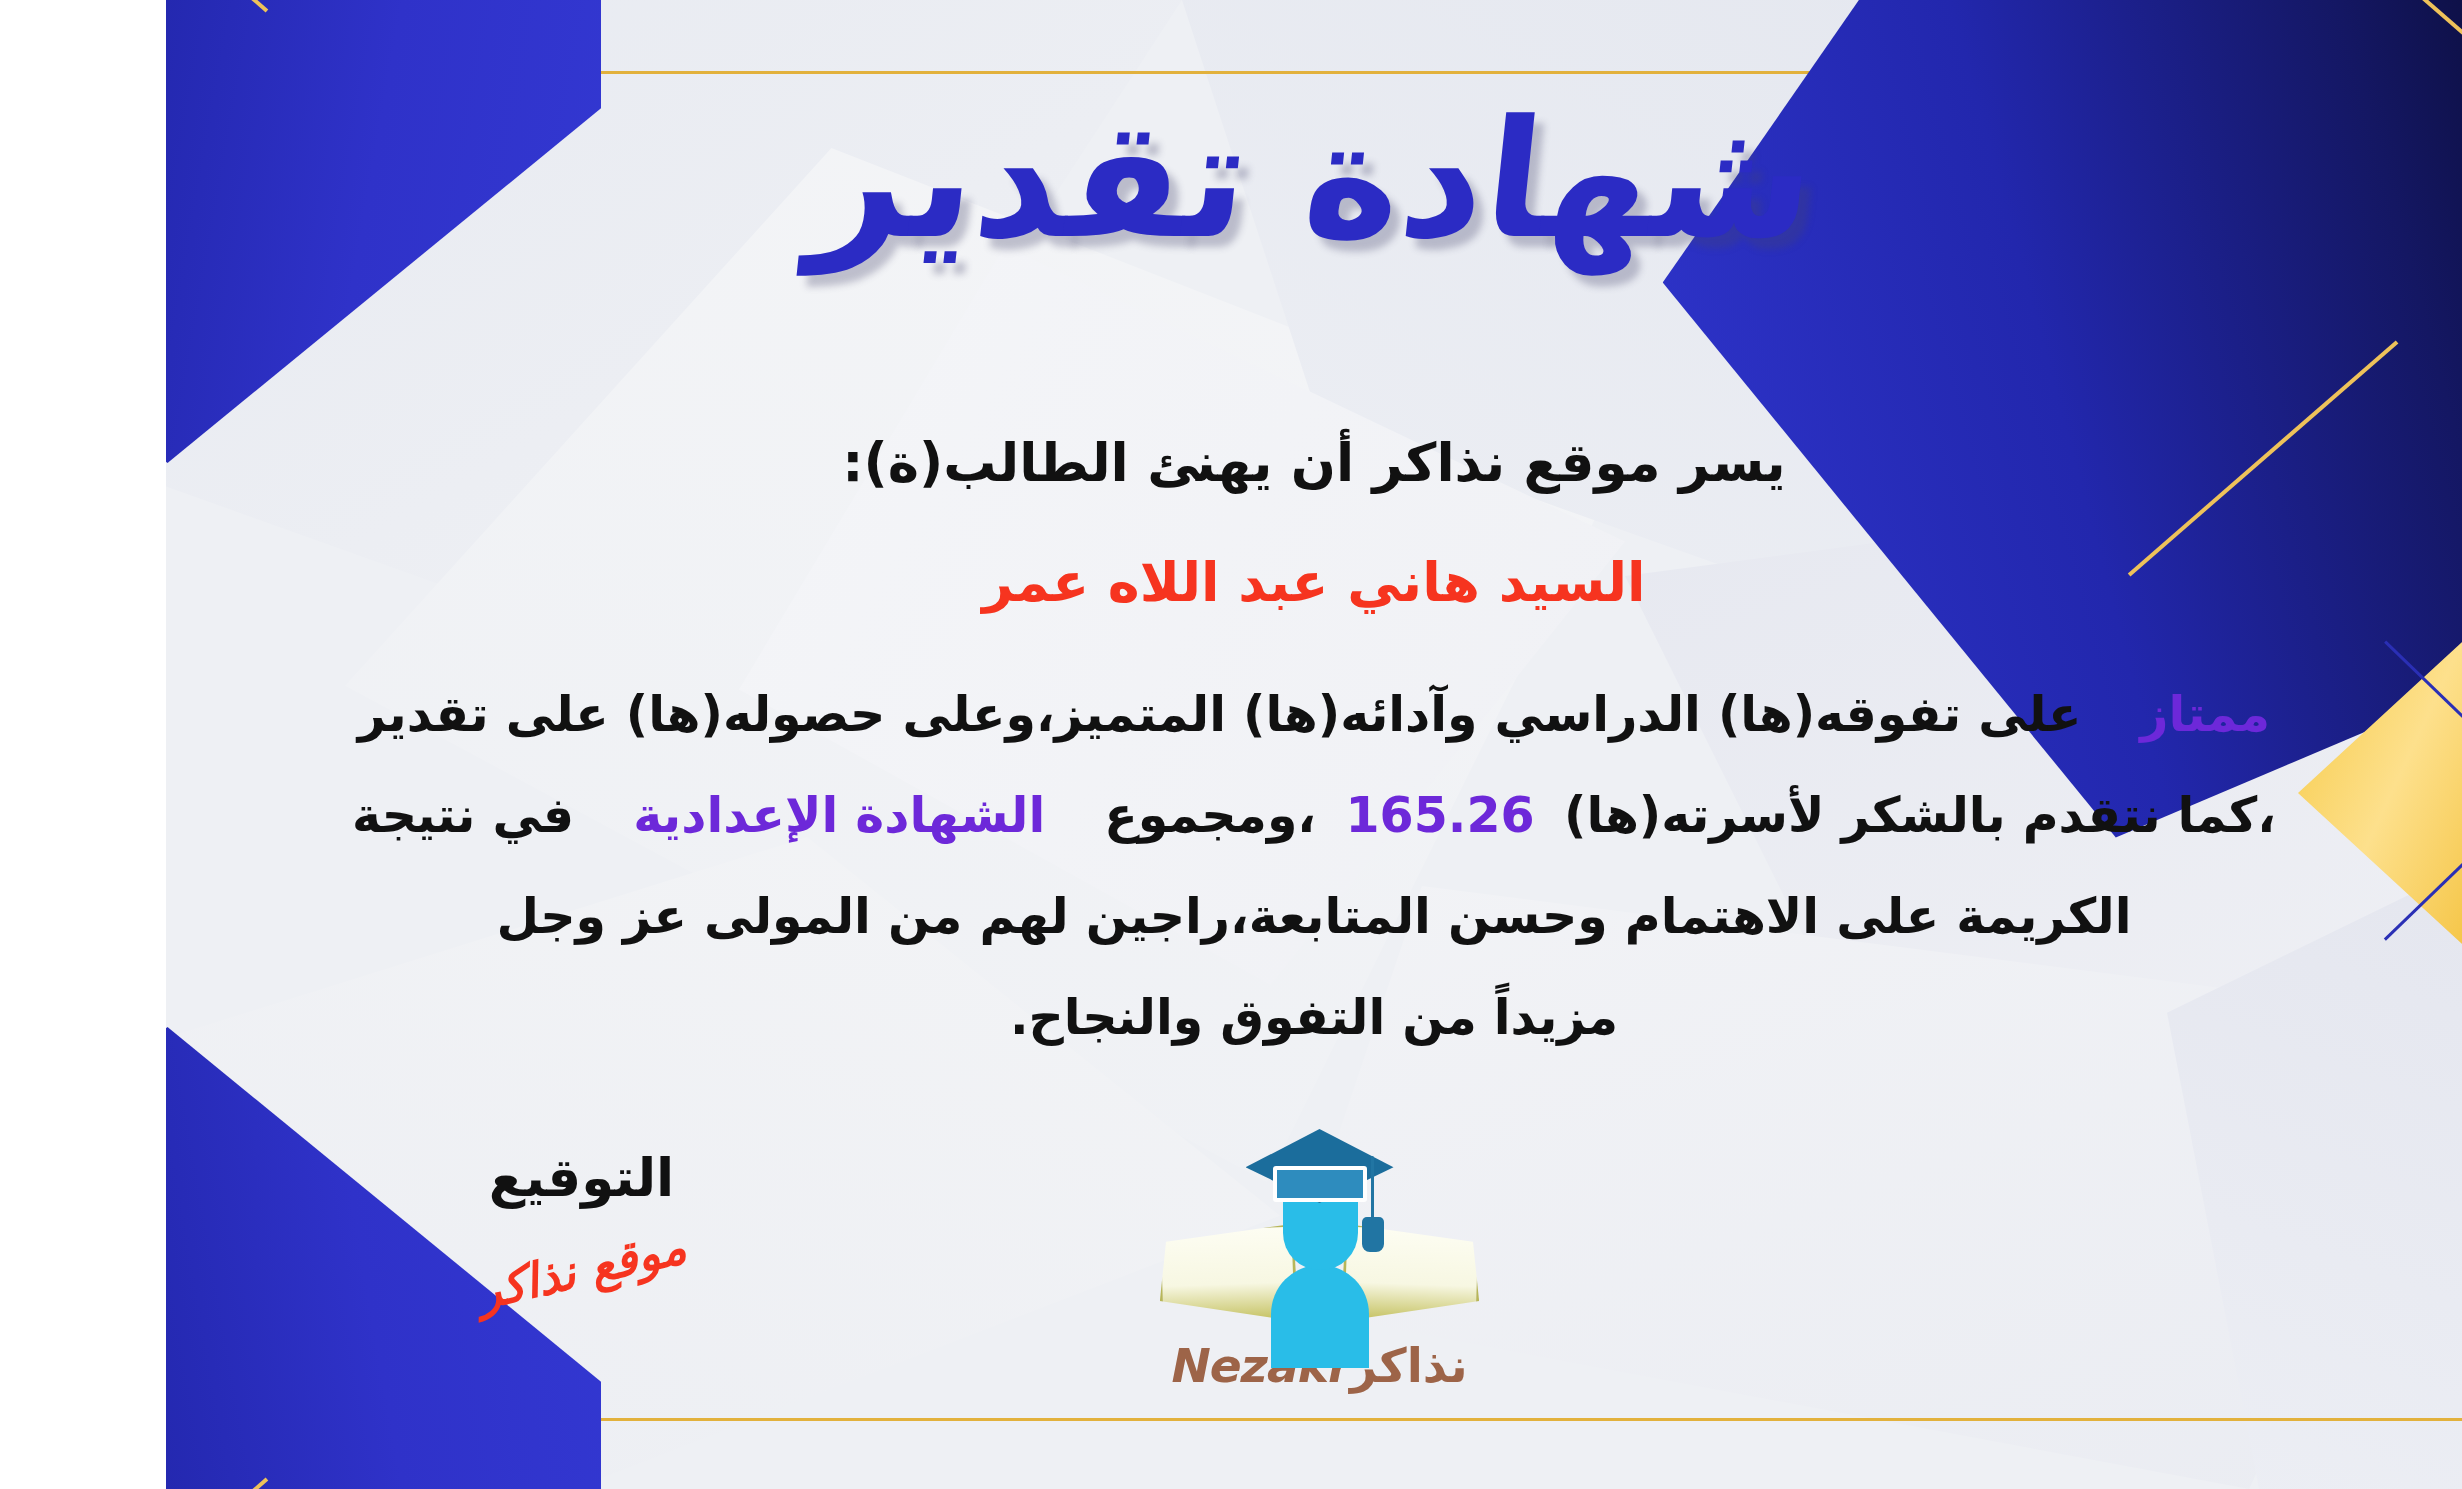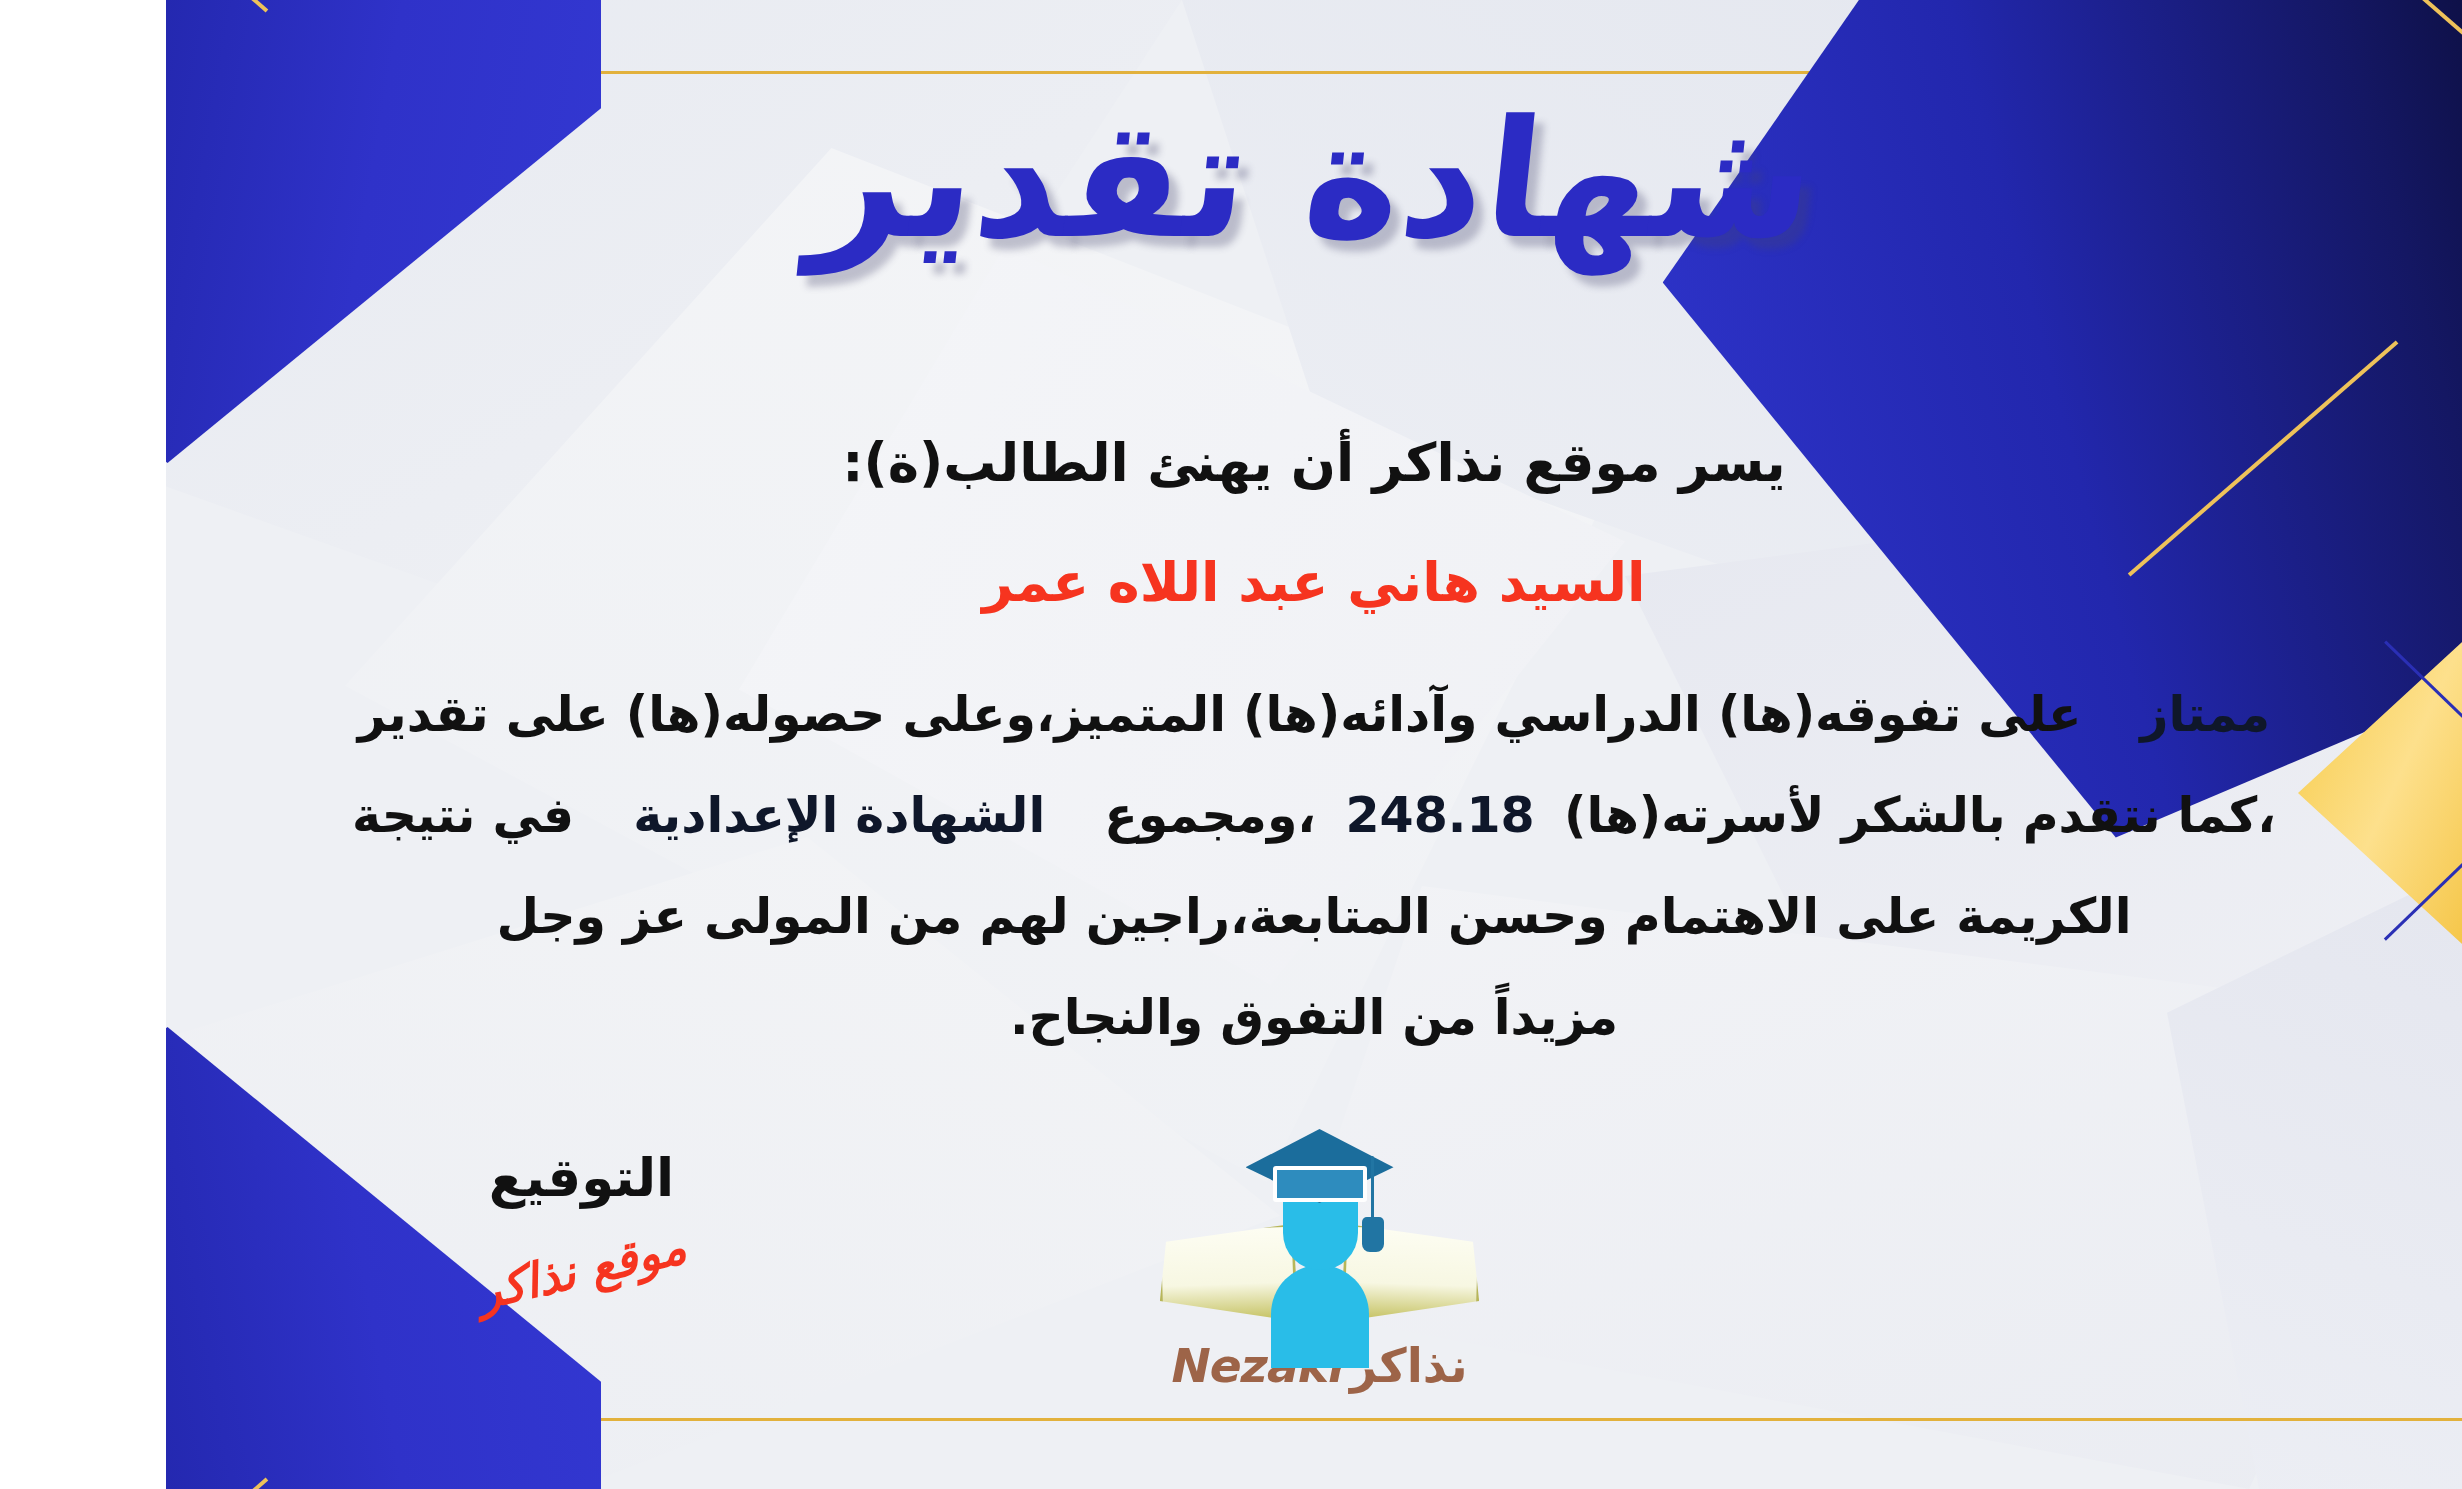--- a/index.html
+++ b/index.html
@@ -153,21 +153,21 @@
   }
   .greeting { top:433px; font-size:53px; }
   .student-name { top:552px; font-size:54px; color:#F6341F; }
 
   .para { text-align:center; }
   .p-l1 { top:687px; font-size:49px; }
   .p-l2 { top:788px; font-size:49px; }
   .p-l3 { top:889px; font-size:49px; }
   .p-l4 { top:990px; font-size:49px; }
 
-  .red { color:#0f172a; }
+  .red { color:#6d28d9; }
   .spacer-lg { display:inline-block; width:59px; }
   .spacer-sm { display:inline-block; width:29.5px; }
 
   .num { font-family:"DejaVu Sans","Liberation Sans",sans-serif; }
 
   
   .sig-block {
     position:absolute; left:404px; top:1147px; width:355px;
     text-align:center;
   }
@@ -284,21 +284,21 @@
 
     <div class="line greeting">يسر موقع نذاكر أن يهنئ الطالب(ة):</div>
 
     <div class="line student-name">السيد هاني عبد اللاه عمر</div>
 
     <div class="line para p-l1">
       <span class="red">ممتاز</span><span class="spacer-lg"></span><span>على تفوقه(ها) الدراسي وآدائه(ها) المتميز،وعلى حصوله(ها) على تقدير</span>
     </div>
 
     <div class="line para p-l2">
-      <span>،كما نتقدم بالشكر لأسرته(ها)</span><span class="spacer-sm"></span><span class="red num">248.18</span><span class="spacer-sm"></span><span>،ومجموع</span><span class="spacer-lg"></span><span class="red">الشهادة الإعدادية</span><span class="spacer-lg"></span><span>في نتيجة</span>
+      <span>،كما نتقدم بالشكر لأسرته(ها)</span><span class="spacer-sm"></span><span class="red num">165.26</span><span class="spacer-sm"></span><span>،ومجموع</span><span class="spacer-lg"></span><span class="red">الشهادة الإعدادية</span><span class="spacer-lg"></span><span>في نتيجة</span>
     </div>
 
     <div class="line para p-l3">الكريمة على الاهتمام وحسن المتابعة،راجين لهم من المولى عز وجل</div>
 
     <div class="line para p-l4">مزيداً من التفوق والنجاح.</div>
 
     <div class="sig-block">
       <div class="sig-label">التوقيع</div>
       <div class="sig-mark">موقع نذاكر</div>
     </div>

